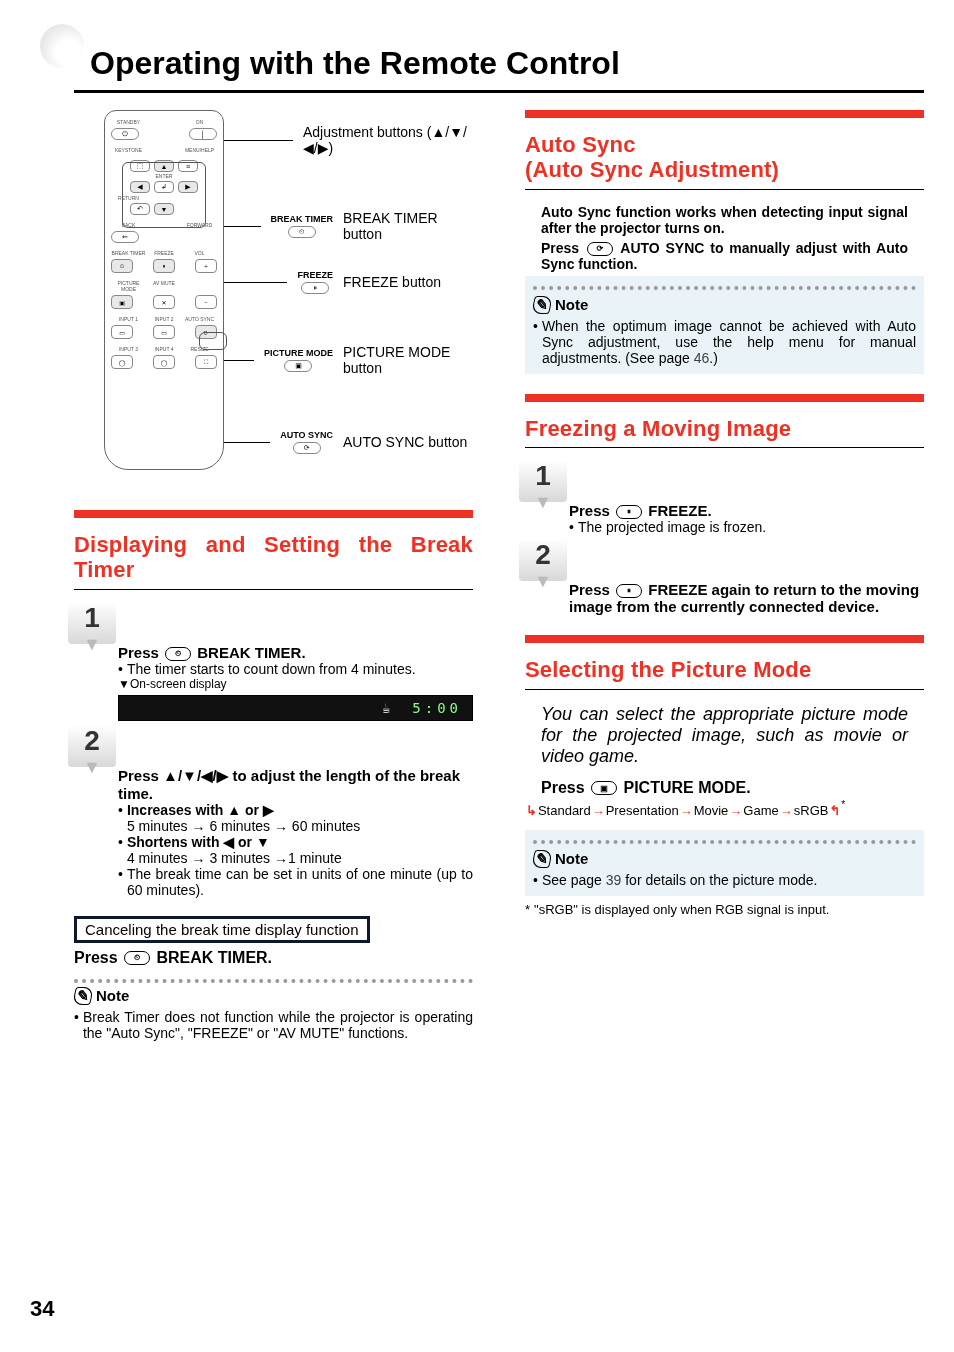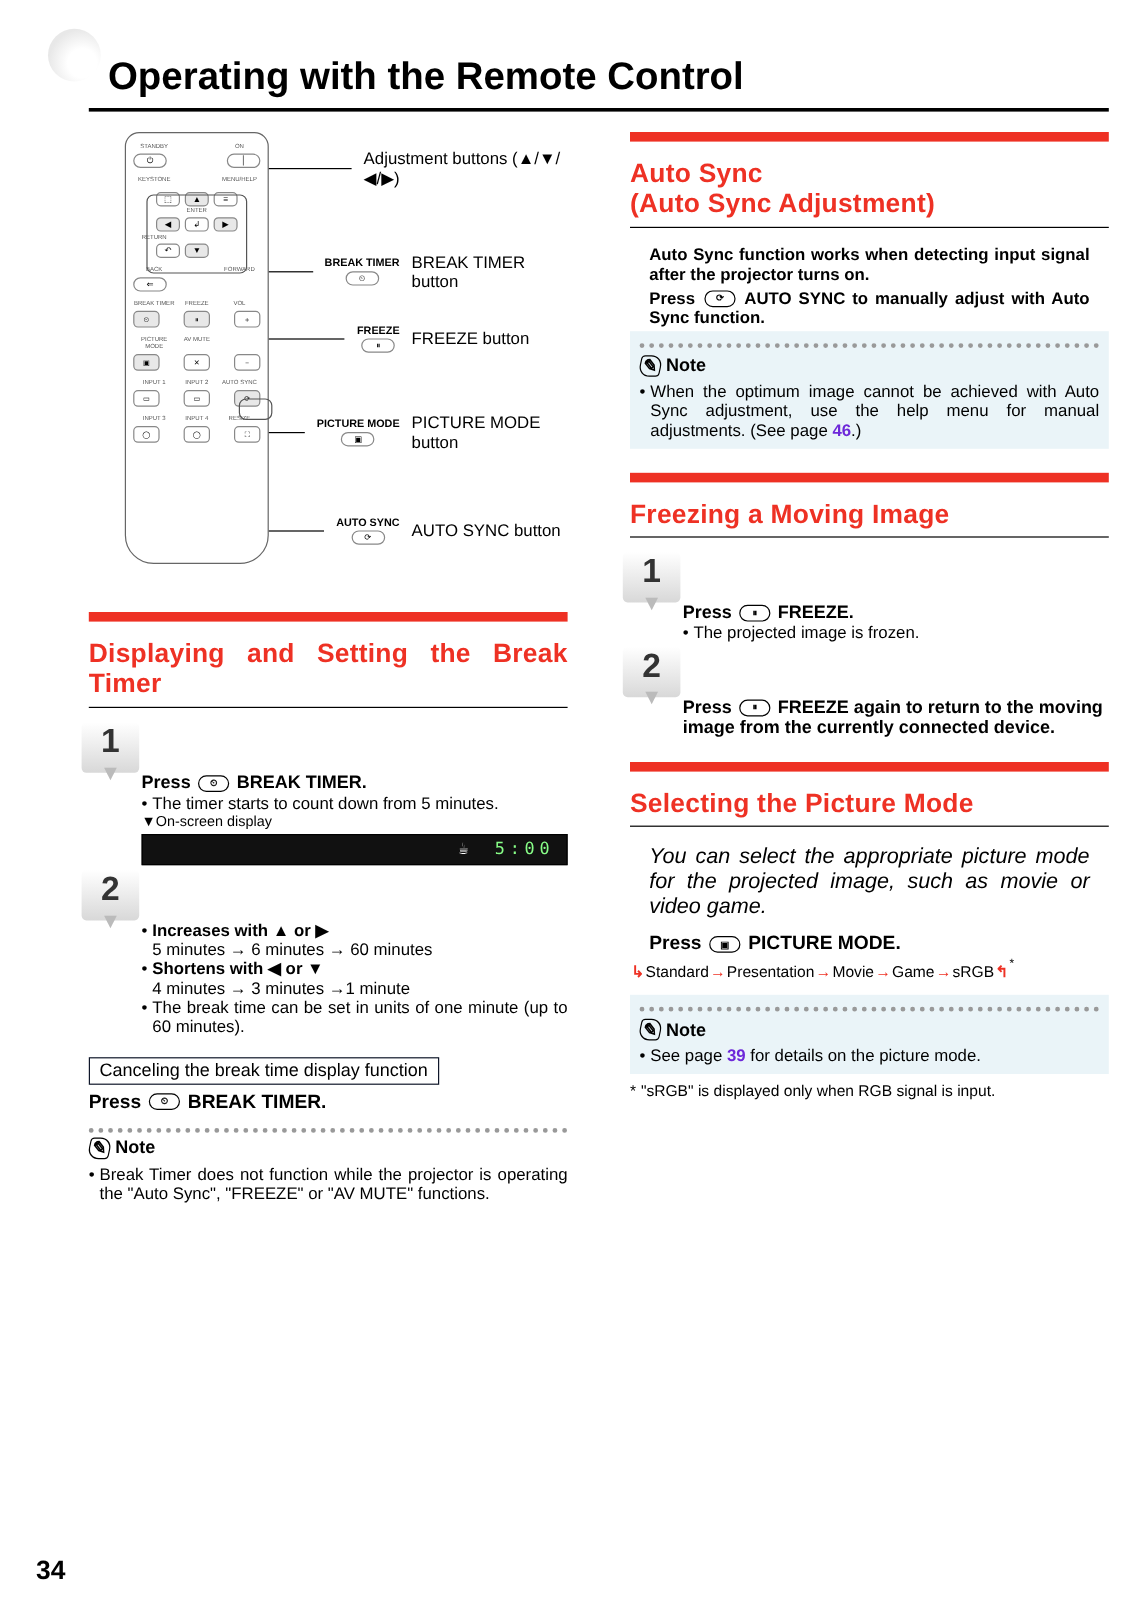--- a/index.html
+++ b/index.html
@@ -119,21 +119,21 @@
   }
   .note-icon {
     display:inline-flex; width:18px; height:18px;
     border:1.5px solid #000; border-radius: 3px 10px 3px 10px;
     align-items:center; justify-content:center;
     transform: skewX(-12deg);
   }
   .note-ul { list-style: none; padding-left: 0; }
   .note-ul li { font-size: 14px; display:flex; gap:4px; text-align: justify;}
   .note-ul li::before { content:"•"; }
-  .page-ref { color:#6d28d9; font-weight:bold; }
+  .page-ref { color:#404040; font-weight:normal; }
   
   .step-row { display:flex; gap:8px; align-items:flex-start; margin: 6px 0; }
   .step-num-wrap {
     display:flex; flex-direction:column; align-items:center;
     position:relative;
   }
   .step-num {
     font-size: 28px; font-weight: bold; color:#333;
     width: 36px; text-align:center;
     line-height: 1;
@@ -167,21 +167,21 @@
     font-family: monospace;
     border:1px solid #000;
     margin-top: 4px;
   }
   .osd-icon {
     width: 24px;
     color:#fff;
     display:inline-flex;justify-content:center;align-items:center;
   }
   .cancel-box {
-    border:1px solid #0f172a;
+    border:3px solid #0f172a;
     padding: 2px 8px;
     margin: 12px 0 6px;
     display:inline-block;
     font-size: 15px;
   }
   .pg-num {
     position:absolute; left:30px; bottom:30px;
     font-size: 22px; font-weight:bold;
   }
   
@@ -360,38 +360,39 @@
     <div class="step-row">
       <div class="step-num-wrap">
           <div class="step-num-bg"></div>
           <div class="step-num">1</div>
           <div class="step-chev">▼</div>
         </div>
       <div class="step-body">
         <div class="lead"><span>Press </span><span class="inline-icon">⏲</span><span> BREAK TIMER.</span></div>
         <ul>
             <li>
-              <span>The timer starts to count down from 5 minutes.</span>
+              <span>The timer starts to count down from 4 minutes.</span>
             </li>
           </ul>
         <div class="osd-label">▼On-screen display</div>
         <div class="osd-bar">
           <span class="osd-icon">☕</span>
           <span style="letter-spacing:4px;">5:00</span>
         </div>
       </div>
     </div>
 
     <div class="step-row">
       <div class="step-num-wrap">
           <div class="step-num-bg"></div>
           <div class="step-num">2</div>
           <div class="step-chev">▼</div>
         </div>
       <div class="step-body">
+        <div class="lead">Press ▲/▼/◀/▶ to adjust the length of the break time.</div>
         <ul>
           <li>
               <span><b>Increases with ▲ or ▶</b><br><span>5 minutes → 6 minutes → 60 minutes</span></span>
             </li>
           <li>
               <span><b>Shortens with ◀ or ▼</b><br><span>4 minutes → 3 minutes →1 minute</span></span>
             </li>
           <li>
               <span>The break time can be set in units of one minute (up to 60 minutes).</span>
             </li>

